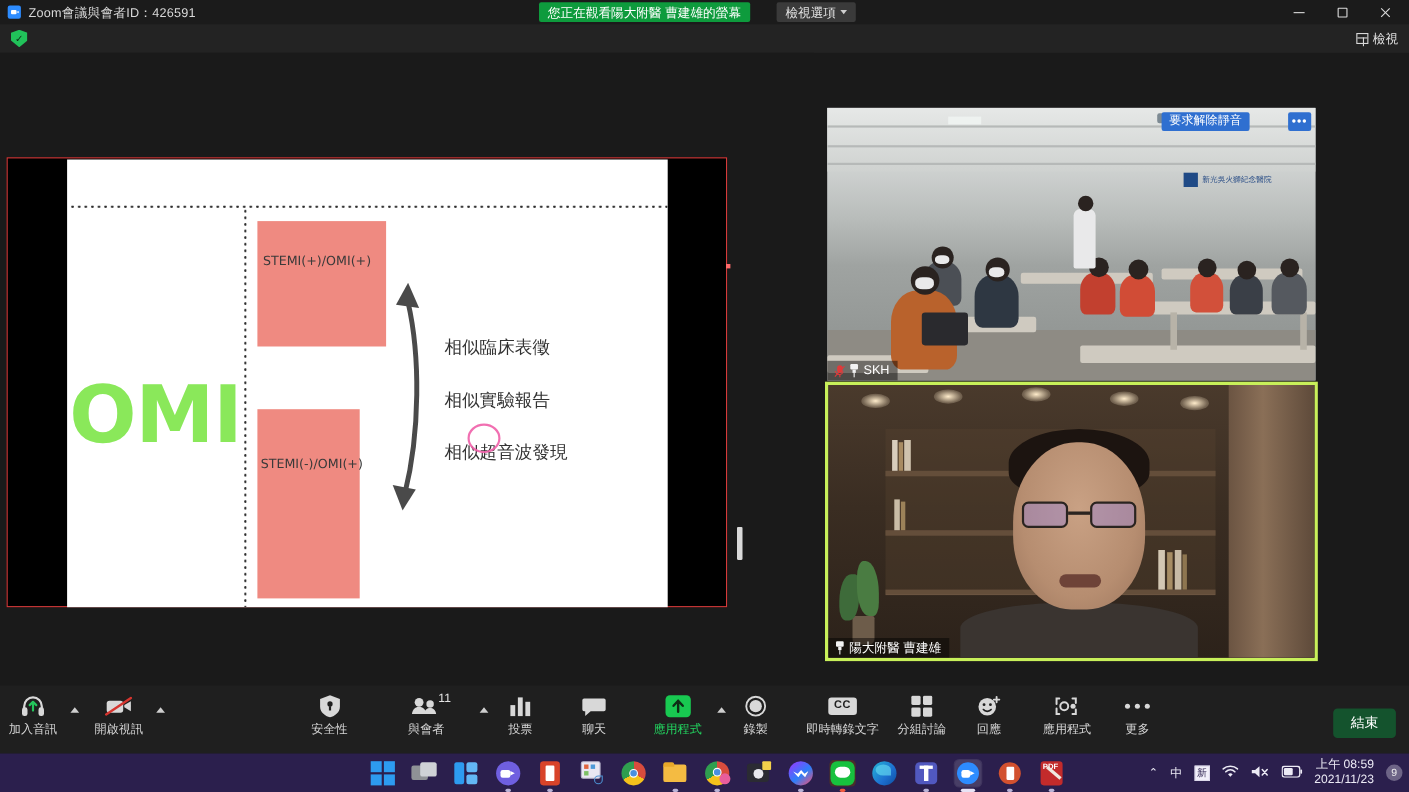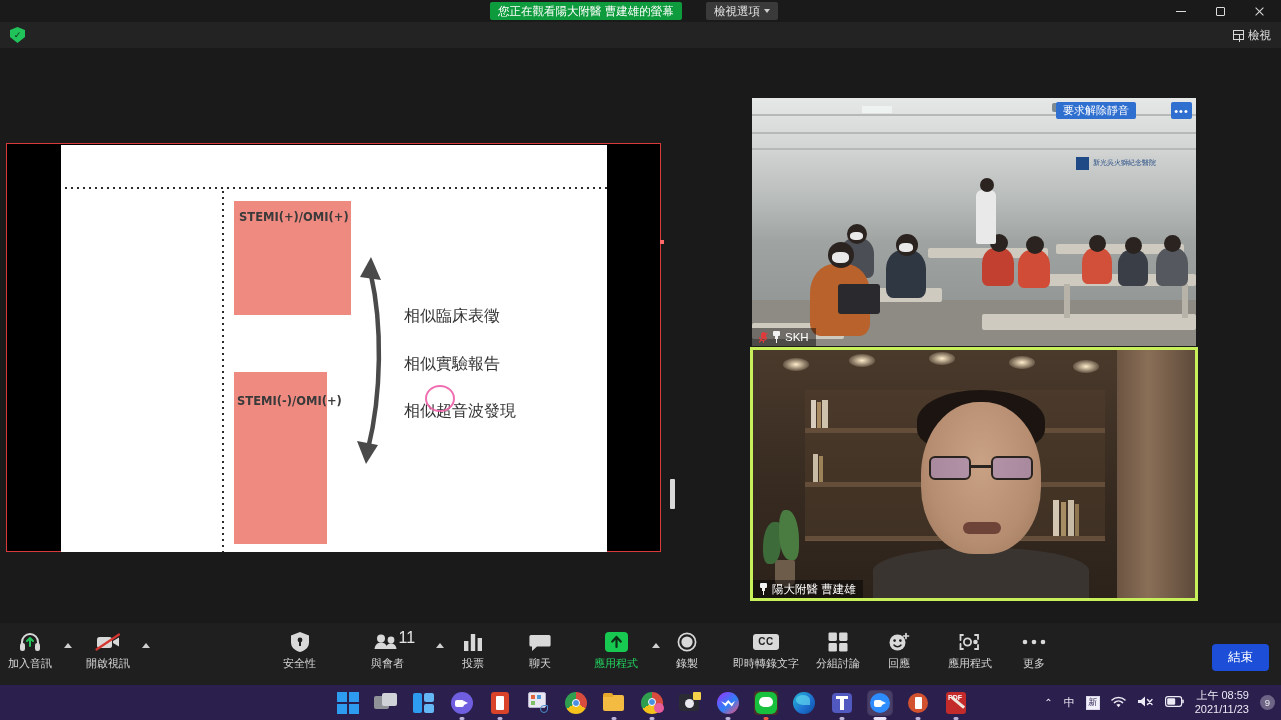--- a/index.html
+++ b/index.html
@@ -99,22 +99,23 @@
     background-size: 2px 6px;
   }
   .omi-text {
     position: absolute; left: 2px; top: 196px; font-size: 72px; font-weight: bold;
     color: #8ae85a; letter-spacing: -1px; line-height: 1;
     font-family: "DejaVu Sans", "Liberation Sans", sans-serif;
   }
   .bar-a { position: absolute; left: 173px; top: 56px; width: 117px; height: 114px; background: #ef8a81; }
   .bar-b { position: absolute; left: 173px; top: 227px; width: 93px; height: 172px; background: #ef8a81; }
   .bar-lbl {
-    position: absolute; font-size: 11.5px; font-weight: bold; color: #3a3a3a; white-space: nowrap;
+    position: absolute; font-size: 11.5px; font-weight: normal; color: #3a3a3a; white-space: nowrap;
     font-family: "DejaVu Sans", "Liberation Sans", sans-serif;
+    margin-top: 20px;
   }
   .bar-lbl.a { left: 178px; top: 65px; }
   .bar-lbl.b { left: 176px; top: 249px; }
   .arrow-svg { position: absolute; left: 290px; top: 108px; }
   .sim-line {
     position: absolute; left: 343px; font-size: 16px; color: #333; white-space: nowrap;
     font-family: "DejaVu Sans", "Liberation Sans", sans-serif;
   }
   .sim-line.l1 { top: 161px; }
   .sim-line.l2 { top: 209px; }
@@ -145,21 +146,21 @@
   .wall-logo .blk { position: absolute; left: 0; top: 1px; width: 13px; height: 13px; background: #1f4a86; }
   .wall-logo .txt { position: absolute; left: 17px; top: 2px; font-size: 7px; color: #2b4f87; white-space: nowrap; }
   .desk { position: absolute; background: #cfcac0; border-radius: 2px; }
   .chairp { position: absolute; border-radius: 40% 40% 18% 18%; }
   .head { position: absolute; border-radius: 50%; background: #2a2320; }
   .mask { position: absolute; background: #e9e9ea; border-radius: 40%; }
   .floor { position: absolute; left: 0; bottom: 0; width: 100%; height: 46px; background: #8e8b84; }
 
   .ask-unmute {
     position: absolute; right: 60px; top: 4px; height: 17px; background: #2f6fd0;
-    color: #fff; font-size: 11px; display: flex; align-items: center; padding: 0 7px; border-radius: 2px;
+    color: #fff; font-size: 11px; display: flex; padding: 0 7px; border-radius: 2px;
     white-space: nowrap;
   }
   .more-dots {
     position: absolute; right: 4px; top: 4px; width: 21px; height: 17px; background: #2f6fd0;
     color: #fff; font-size: 11px; display: flex; align-items: center; justify-content: center;
     border-radius: 2px; letter-spacing: 1px;
   }
   .namebar {
     position: absolute; left: 0; bottom: 0; height: 18px; display: flex; align-items: center;
     gap: 4px; padding: 0 7px 0 6px; background: rgba(0,0,0,.46); color: #fff; font-size: 11.5px;
@@ -209,24 +210,24 @@
     position: absolute; top: 8px; height: 48px; display: flex; flex-direction: column;
     align-items: center; justify-content: flex-start; color: #d6d6d6; font-size: 11px; gap: 5px;
     white-space: nowrap;
   }
   .tb-item .ic { height: 22px; display: flex; align-items: center; justify-content: center; position: relative; }
   .tb-item .lbl { line-height: 1; }
   .tb-caret {
     position: absolute; top: 20px; width: 0; height: 0; border-left: 4px solid transparent;
     border-right: 4px solid transparent; border-bottom: 5px solid #cfcfcf;
   }
-  .count-badge { position: absolute; left: 26px; top: -2px; color: #e4e4e4; font-size: 16px; }
+  .count-badge { position: absolute; left: 26px; top: -2px; color: #e4e4e4; font-size: 11px; }
 
   .end-btn {
-    position: absolute; right: 12px; top: 644px; width: 57px; height: 27px; background: #1d4ed8;
+    position: absolute; right: 12px; top: 644px; width: 57px; height: 27px; background: #14532d;
     color: #fff; font-size: 12.5px; border-radius: 4px;
     display: flex; align-items: center; justify-content: center;
   }
 
   
   .taskbar { position: absolute; left: 0; top: 685px; width: 1281px; height: 35px;
     background: #2b1f4d; display: flex; align-items: center; }
   .tbicons { position: absolute; left: 336px; top: 0; height: 35px; display: flex; align-items: center; gap: 14px; }
   .tki { width: 24px; height: 24px; position: relative; border-radius: 4px; }
   .tki.active { background: rgba(255,255,255,.14); box-shadow: 0 0 0 1px rgba(255,255,255,.10); }
@@ -240,20 +241,24 @@
   .notif-badge { width: 15px; height: 15px; border-radius: 50%; background: #6d6486;
     color: #eee; font-size: 9.5px; display: flex; align-items: center; justify-content: center; }
   .ime-box { width: 14px; height: 14px; border: 1px solid #dcd8ea; font-size: 9px;
     display: flex; align-items: center; justify-content: center; background: #f2f0fa; color: #2b1f4d; }
 </style>
 </head>
 <body>
 
 <div id="app">
 
+  <div class="titlebar">
+    <div class="tb-icon"></div>
+    <div class="tb-title">Zoom會議與會者ID：426591</div>
+  </div>
   <div class="share-banner">
     <span>您正在觀看陽大附醫 曹建雄的螢幕</span>
   </div>
   <div class="view-opts">
     <span>檢視選項</span>
     <span class="caret-d"></span>
   </div>
   <div class="wctrl min">
     <span class="gl-min"></span>
   </div>
@@ -274,20 +279,21 @@
 
   <div class="stage">
     <div class="share-frame">
       <div class="share-corner"></div>
       <div class="slide">
 
 
         <div class="dot-h"></div>
         <div class="dot-v"></div>
 
+        <div class="omi-text">OMI</div>
 
         <div class="bar-a"></div>
         <div class="bar-lbl a">STEMI(+)/OMI(+)</div>
         <div class="bar-b"></div>
         <div class="bar-lbl b">STEMI(-)/OMI(+)</div>
 
         <svg class="arrow-svg" width="36" height="215" viewBox="0 0 36 215">
           <path d="M20 22 C31 70, 31 140, 17 196" stroke="#4a4a4a" stroke-width="4.5" fill="none" stroke-linecap="round"></path>
           <path d="M20 4 L30 27 L9 24 Z" fill="#4a4a4a"></path>
           <path d="M15 211 L6 188 L27 192 Z" fill="#4a4a4a"></path>

